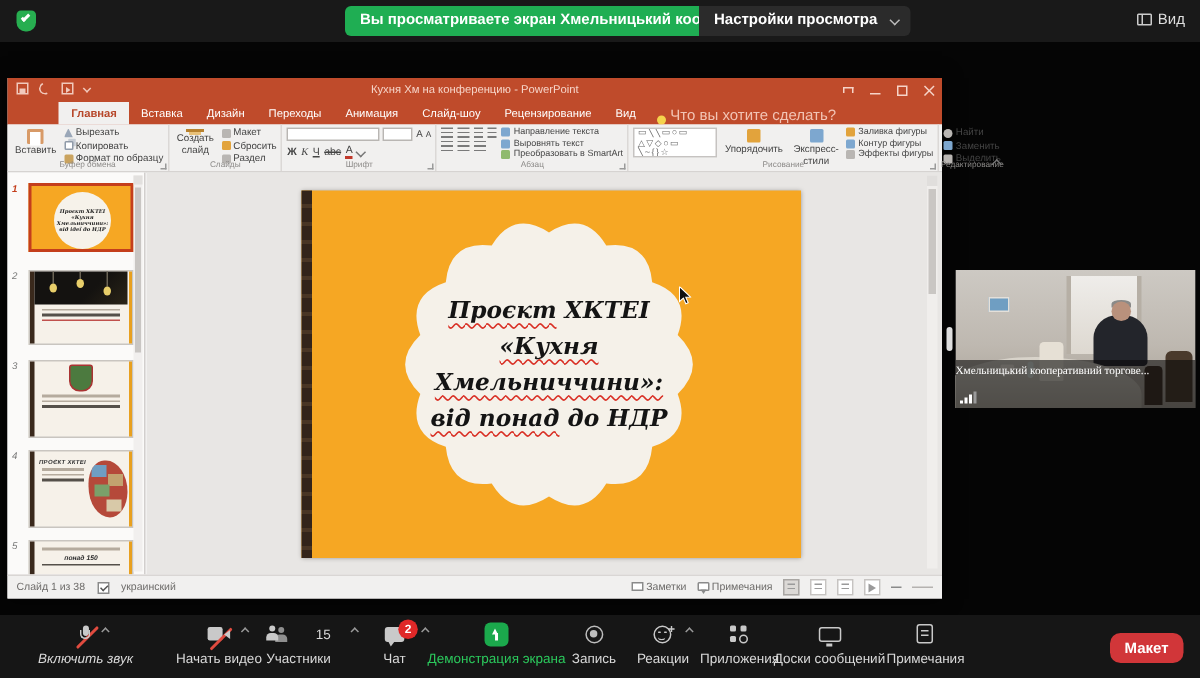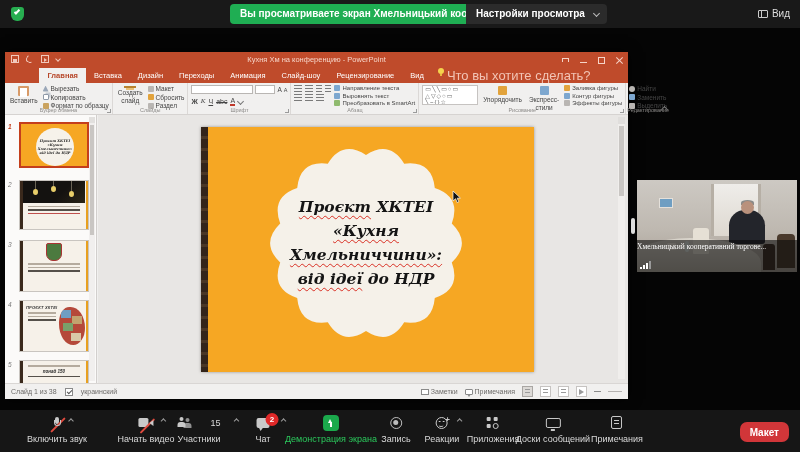--- a/index.html
+++ b/index.html
@@ -45,21 +45,21 @@
   .wc-ribbon{border:1px solid #f6d4c8;border-bottom:none;height:4px !important;}
   .wc-min::after{content:"";position:absolute;left:0;top:5px;width:7px;height:1px;background:#f6d4c8;}
   .wc-rest{border:1px solid #f6d4c8;}
   .wc-close::before,.wc-close::after{content:"";position:absolute;left:3px;top:-1px;width:1px;height:9px;background:#f6d4c8;}
   .wc-close::before{transform:rotate(45deg);} .wc-close::after{transform:rotate(-45deg);}
 
   .pp-tabs{position:absolute;left:0;top:16px;width:100%;height:15px;background:#bf4b2b;display:flex;align-items:stretch;}
   .ptab{color:#fff;font-size:7.5px;line-height:15px;padding:0 8px;white-space:nowrap;}
   .ptab.file{background:#1d4ed8;margin-top:25px;}
   .ptab.active{background:#f1f0ef;color:#b7472a;font-weight:bold;}
-  .tellme{display:flex;align-items:flex-start;gap:3px;color:#f2c4b5;font-size:13px;padding:0 6px;white-space:nowrap;}
+  .tellme{display:flex;align-items:flex-end;gap:3px;color:#f2c4b5;font-size:10px;padding:0 6px;white-space:nowrap;}
   .bulb{width:6px;height:6px;border-radius:50%;background:#f5d34d;position:relative;}
   .bulb::after{content:"";position:absolute;left:2px;top:6px;width:2px;height:2px;background:#e9b93c;}
   .acct{position:absolute;right:6px;top:16px;height:15px;display:flex;gap:9px;align-items:center;color:#fff;font-size:7px;}
   .person{display:inline-block;width:6px;height:6px;position:relative;margin-right:3px;}
   .person::before{content:"";position:absolute;left:1.5px;top:0;width:3px;height:3px;border-radius:50%;background:#fff;}
   .person::after{content:"";position:absolute;left:0;top:3.5px;width:6px;height:3px;border-radius:2px 2px 0 0;background:#fff;}
 
   
   .ribbon{position:absolute;left:0;top:31px;width:100%;height:32px;background:#f1f0ef;border-bottom:1px solid #d6d3d1;
           display:flex;font-size:6.5px;color:#444;}
@@ -504,21 +504,21 @@
       <div class="editor">
         <div class="slide">
           <div class="filmstrip"></div>
           <svg class="seal-svg" width="204" height="204" viewBox="-102 -102 204 204">
             <path id="seal-path" fill="#f5f1e9" d="M 0.0 -88.0 Q 23.6 -103.3 38.2 -79.3 Q 66.1 -82.9 68.8 -54.9 Q 95.5 -46.0 85.8 -19.6 Q 106.0 0.0 85.8 19.6 Q 95.5 46.0 68.8 54.9 Q 66.1 82.9 38.2 79.3 Q 23.6 103.3 0.0 88.0 Q -23.6 103.3 -38.2 79.3 Q -66.1 82.9 -68.8 54.9 Q -95.5 46.0 -85.8 19.6 Q -106.0 0.0 -85.8 -19.6 Q -95.5 -46.0 -68.8 -54.9 Q -66.1 -82.9 -38.2 -79.3 Q -23.6 -103.3 -0.0 -88.0 Z"></path>
           </svg>
           <div class="slide-title">
               <div><span class="wavy">Проєкт</span><span> ХКТЕІ</span></div>
               <div><span class="wavy">«Кухня</span></div>
               <div><span class="wavy">Хмельниччини»:</span></div>
-              <div><span class="wavy">від ідеї</span><span> до НДР</span></div>
+              <div><span class="wavy">від понад</span><span> до НДР</span></div>
             </div>
           <svg class="cursor-svg" width="9" height="13" viewBox="0 0 9 13">
             <path d="M1,0 L1,10 L3.6,7.7 L5.2,11.5 L6.8,10.8 L5.2,7.2 L8.4,7 Z" fill="#111" stroke="#fff" stroke-width="0.7"></path>
           </svg>
         </div>
         <div class="escroll">
           <div class="tup"></div>
           <div class="tth"></div>
         </div>
       </div>
@@ -560,21 +560,21 @@
           <i></i>
           <i></i>
           <i></i>
           <i></i>
         </span>
       <span>Хмельницький кооперативний торгове...</span>
     </div>
   </div>
 
   <div class="bottombar">
-    <div class="titem" style="left:57px;">
+    <div class="titem" style="left:57px;font-style:italic;">
       <span class="ticon">
           <span class="ic-mic">
             <span class="slash"></span>
           </span>
           <span class="chev up"></span>
         </span>
       <span>Включить звук</span>
     </div>
     <div class="titem" style="left:146px;">
       <span class="ticon">

